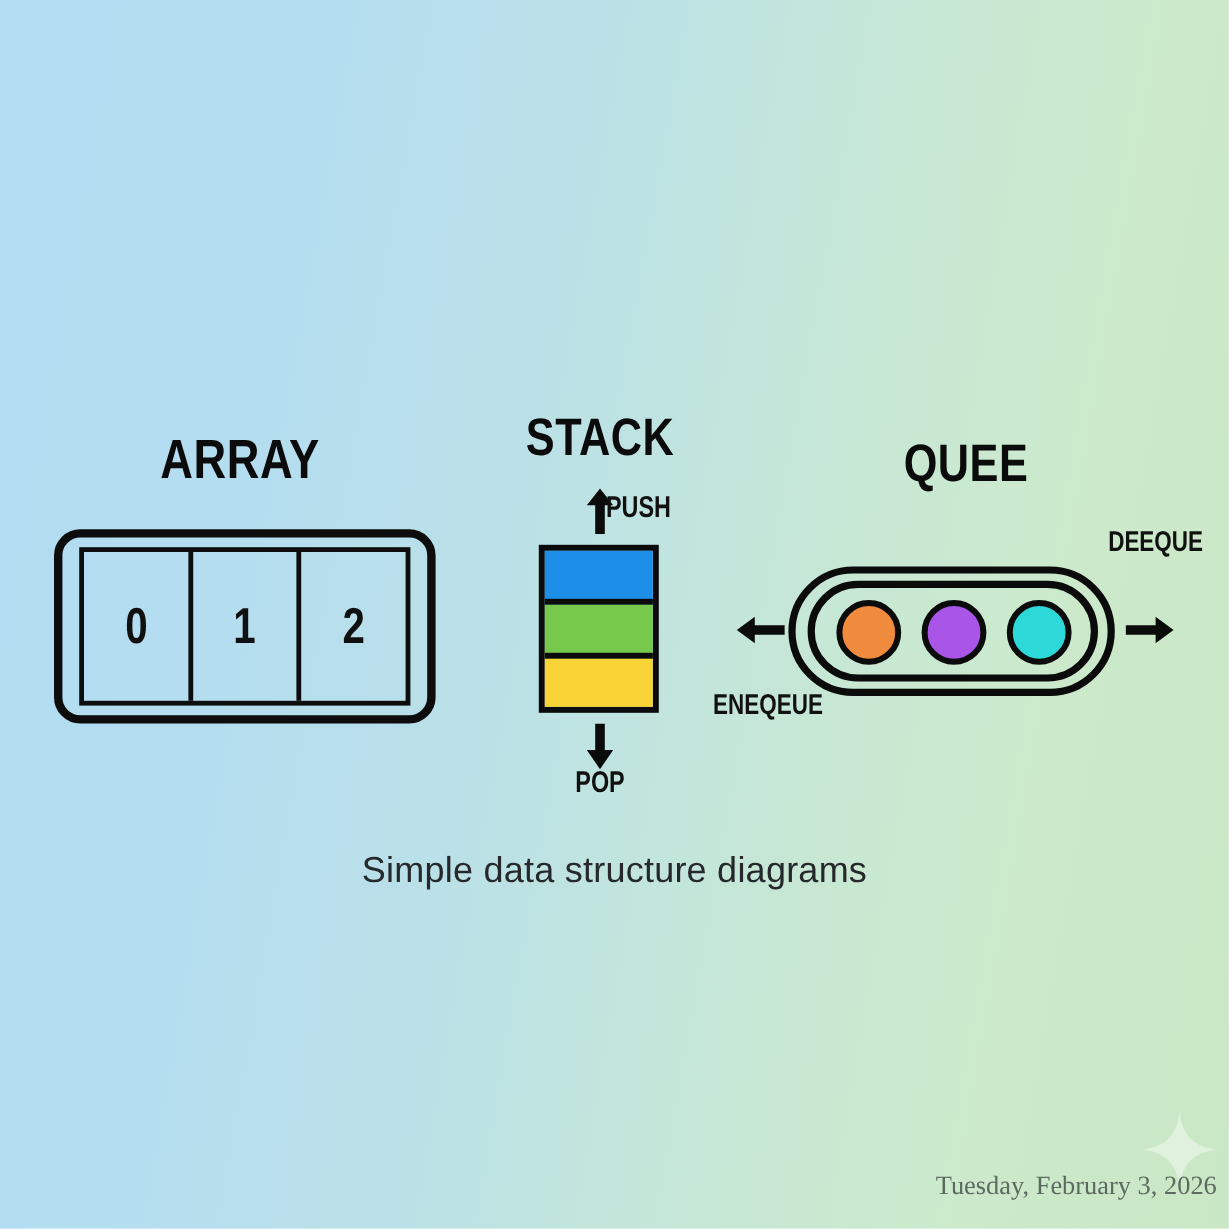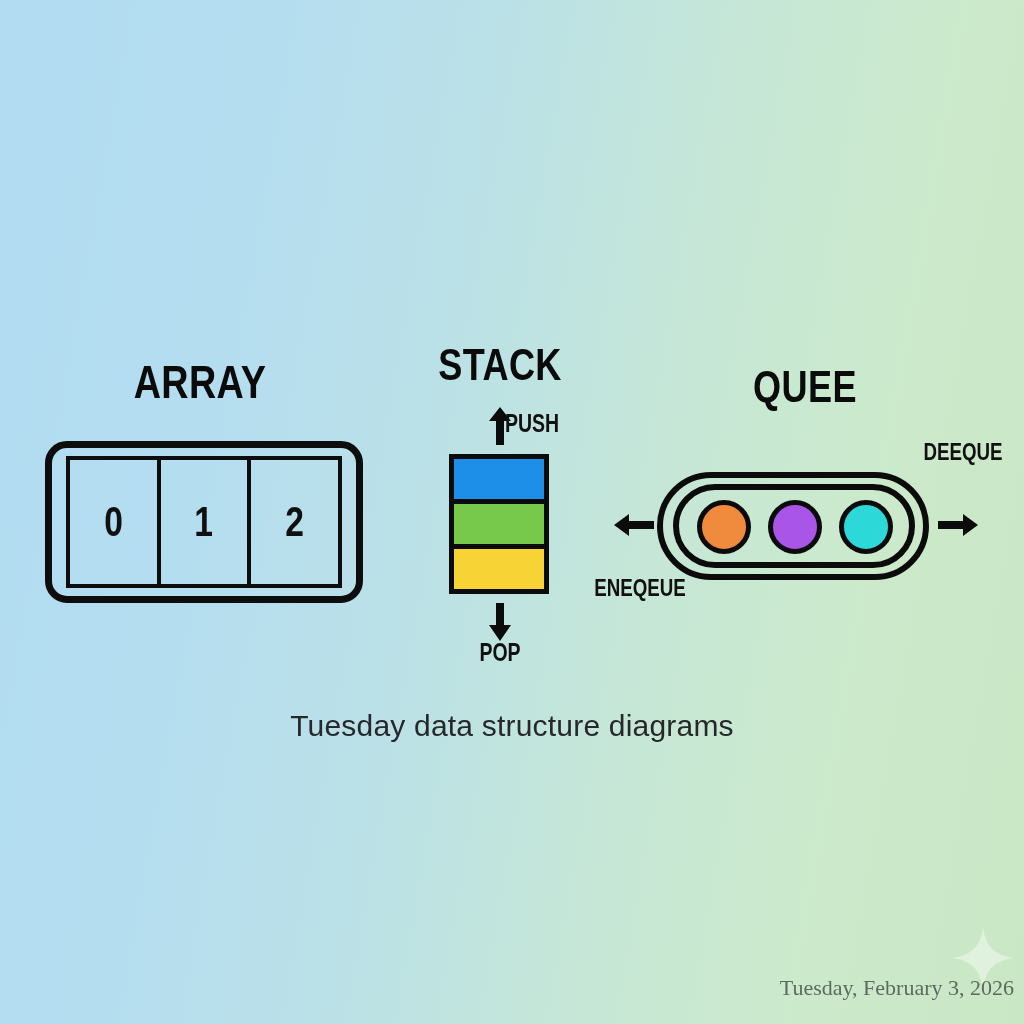--- a/index.html
+++ b/index.html
@@ -320,21 +320,21 @@
     <div class="queue-item" id="queue-item-1" style="background: rgb(168, 85, 232);"></div>
     <div class="queue-item" id="queue-item-2" style="background: rgb(45, 216, 216);"></div>
   </div>
 
   <svg id="enq-arrow" viewBox="0 0 42 26">
     <path d="M40 13 L25 2 L25 9 L0 9 L0 17 L25 17 L25 24 Z" fill="#0b0b0b"></path>
   </svg>
 
   <div class="op-label" id="eneqeue-label">ENEQEUE</div>
 
-  <div id="caption">Tuesday data structure diagrams</div>
+  <div id="caption">Simple data structure diagrams</div>
 
   <svg id="sparkle" viewBox="0 0 66 66">
     <path d="M33 2 C36 22 44 30 64 33 C44 36 36 44 33 64 C30 44 22 36 2 33 C22 30 30 22 33 2 Z" fill="#ffffff" opacity="0.75"></path>
   </svg>
 
   <div id="date-text" style="color: rgb(92, 106, 96);">Tuesday, February 3, 2026</div>
 
 </div>
 
 </body></html>

